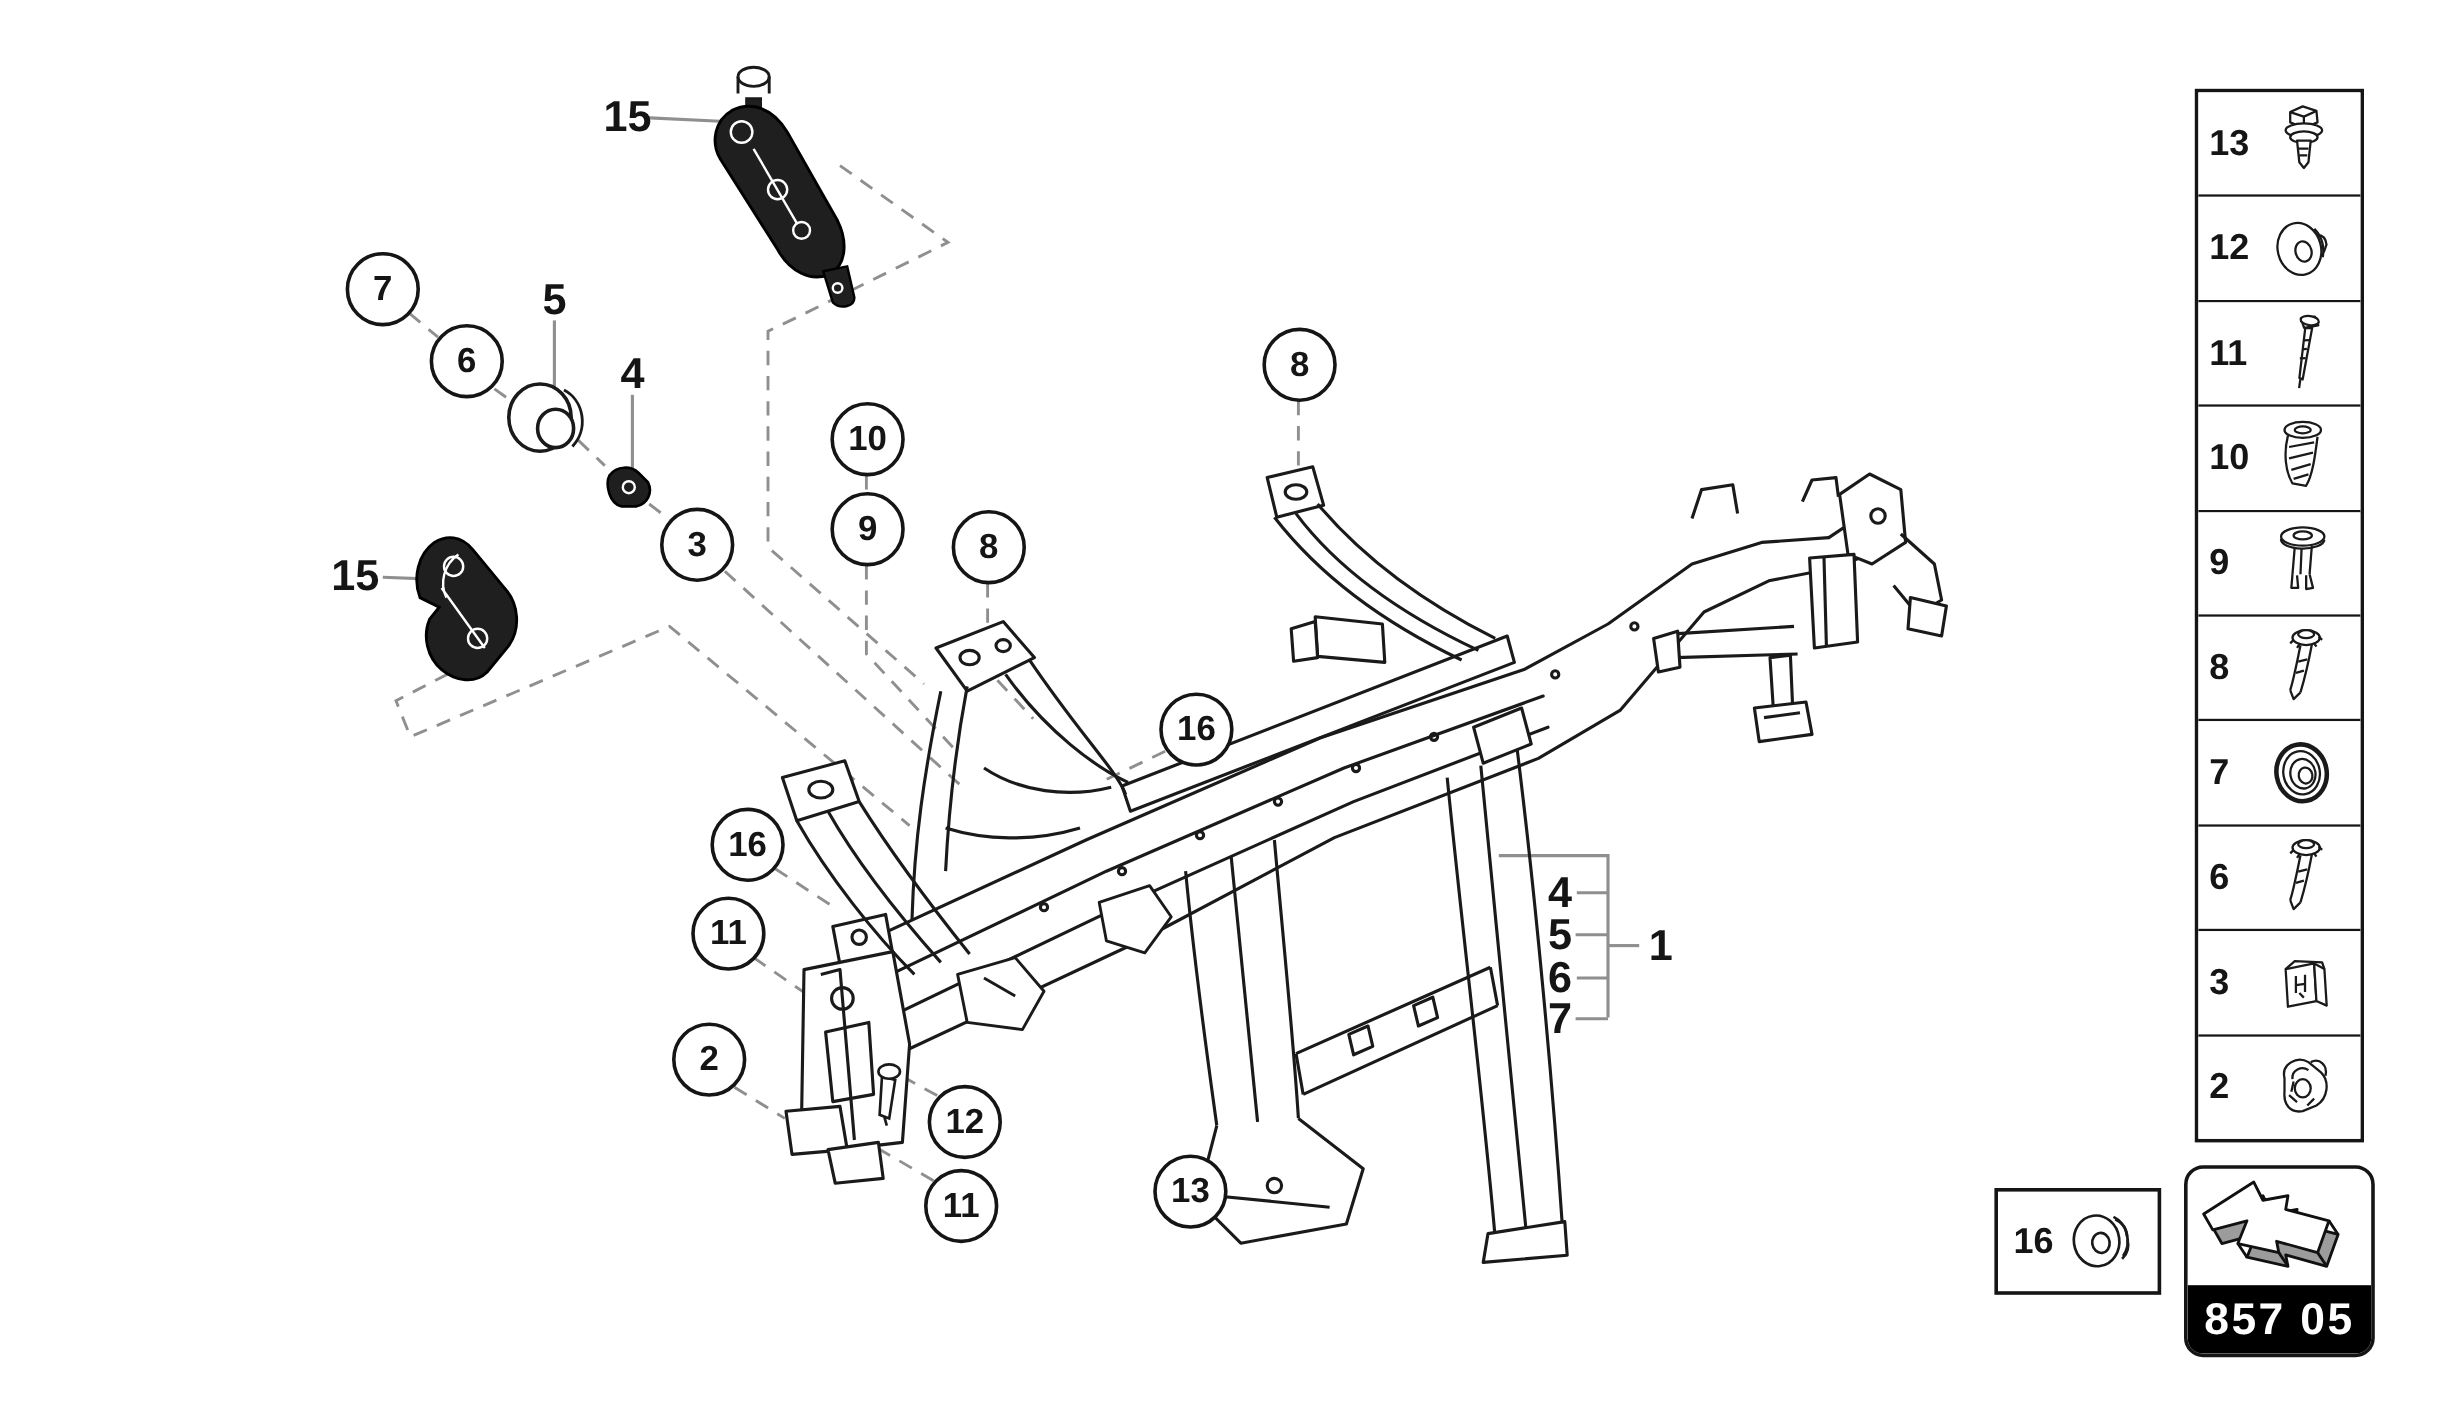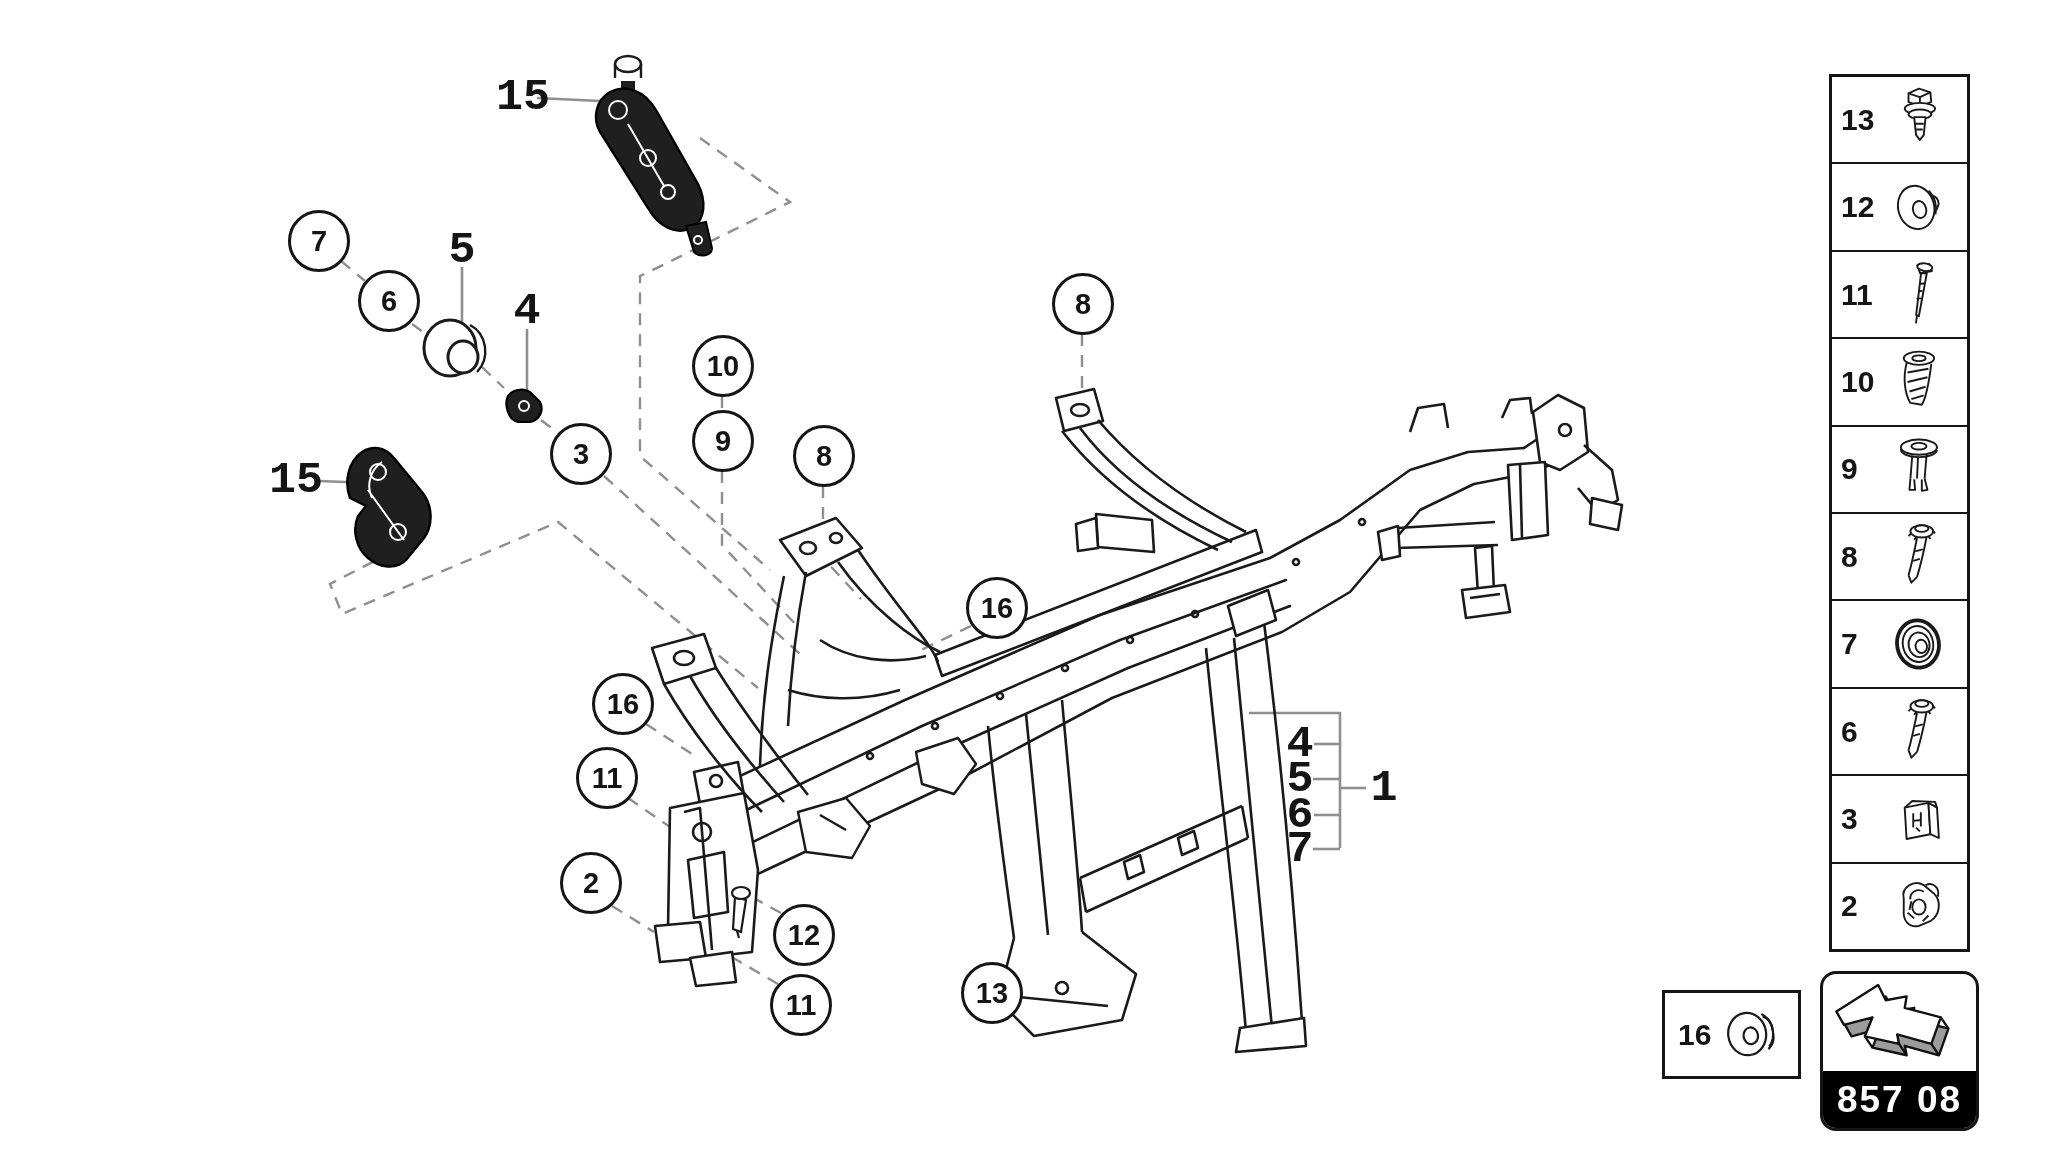--- a/index.html
+++ b/index.html
@@ -2,22 +2,22 @@
 <html><head>
 <meta charset="utf-8">
 <style>
   html,body{margin:0;padding:0;background:#fff;}
   .canvas{position:relative;width:2048px;height:1174px;background:#fff;overflow:hidden;
           font-family:"Liberation Sans",sans-serif;color:#151515;}
   .art{position:absolute;left:0;top:0;}
   .callout{position:absolute;width:62px;height:62px;border:3.5px solid #151515;border-radius:50%;
            background:#fff;display:flex;align-items:center;justify-content:center;
            font-size:29px;font-weight:700;box-sizing:border-box;z-index:5;}
-  .plabel{position:absolute;transform:translate(-50%,-50%);font-size:45px;font-weight:700;
-          white-space:nowrap;z-index:5;font-family:Liberation Mono, monospace;}
+  .plabel{position:absolute;transform:translate(-50%,-50%);font-size:36px;font-weight:700;
+          white-space:nowrap;z-index:5;}
   .sidebar{position:absolute;left:1829px;top:74px;width:141px;height:878px;border:3px solid #151515;
            box-sizing:border-box;display:flex;flex-direction:column;background:#fff;z-index:6;}
   .srow{flex:1;display:flex;align-items:center;border-bottom:2.5px solid #151515;box-sizing:border-box;background:#fff;}
   .srow:last-child{border-bottom:none;}
   .snum{width:42px;padding-left:9px;font-size:30px;font-weight:700;}
   .sicon{width:62px;height:76px;margin-left:4px;}
   .sicon svg{width:100%;height:100%;}
   .refbox{position:absolute;left:1662px;top:990px;width:139px;height:89px;border:3px solid #151515;
           box-sizing:border-box;background:#fff;display:flex;align-items:center;z-index:6;}
   .refnum{font-size:30px;font-weight:700;padding-left:13px;}
@@ -424,16 +424,16 @@
           <path d="M12,38 L56,10 L64,26 L86,22 L84,34 L122,44 L112,72 L76,62 L78,72 L42,64 L50,44 L20,52 Z"></path>
         </g>
         <g fill="#fff" stroke="#111" stroke-width="2.5" stroke-linejoin="round">
           <path d="M12,38 L56,10 L64,26 L86,22 L84,34 L122,44 L112,72 L76,62 L78,72 L42,64 L50,44 L20,52 Z"></path>
         </g>
         <g stroke="#111" stroke-width="2.5">
           <path d="M122,44 L130,56 M112,72 L120,84 M78,72 L86,84 M42,64 L50,76"></path>
         </g>
       </svg>
     </div>
-    <div class="navlabel">857 08</div>
+    <div class="navlabel">857 05</div>
   </div>
 
 </div>
 
 </body></html>

